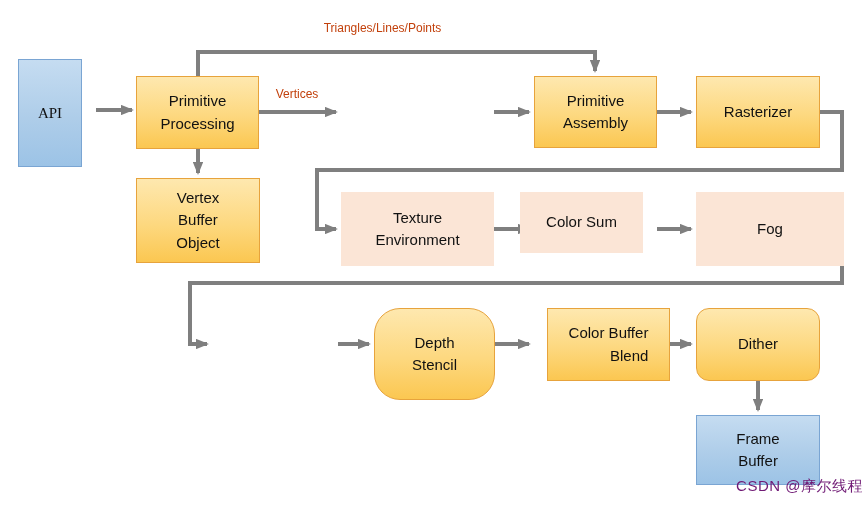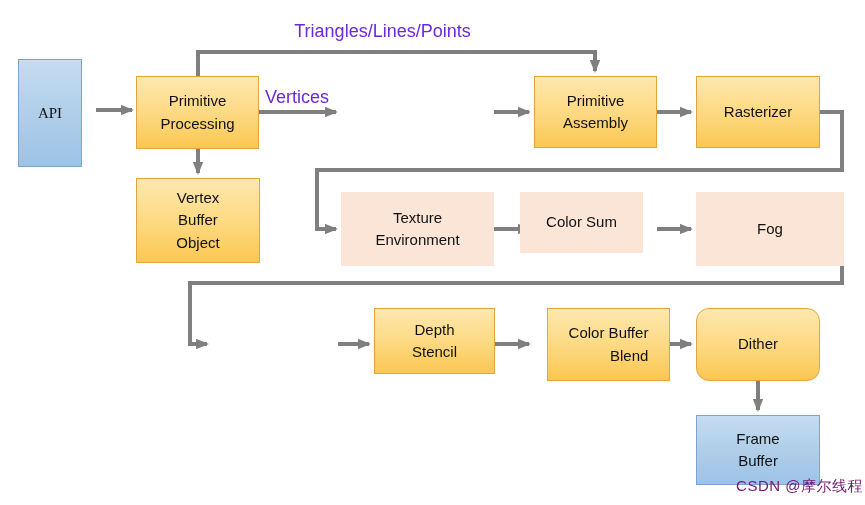--- a/index.html
+++ b/index.html
@@ -26,21 +26,21 @@
   .peach{
     background:#fbe5d6;
     border:none;
   }
   .blue{
     background:linear-gradient(180deg,#c5dcf1 0%,#aecde9 55%,#9cc3e6 100%);
     border:1.5px solid #7aa5d3;
   }
   .flow-label{
     position:absolute;
-    font-size:18px;color:#6d28d9;
+    font-size:12px;color:#c2410c;
     text-align:center;
   }
   .watermark{
     position:absolute;
     right:2px;top:477px;
     font-size:15px;
     color:#701a75;
     letter-spacing:0.5px;
   }
 </style>
@@ -92,21 +92,21 @@
   <div class="node gold" style="left:696px;top:76px;width:124px;height:72px;">Rasterizer</div>
 
   <div class="node peach" style="left:341px;top:192px;width:153px;height:74px;">Texture
 Environment</div>
 
   <div class="node peach" style="left:520px;top:192px;width:123px;height:61px;">Color Sum</div>
 
   <div class="node peach" style="left:696px;top:192px;width:148px;height:74px;">Fog</div>
 
 
-  <div class="node gold" style="left:374px;top:308px;width:121px;height:66px;">Depth
+  <div class="node gold" style="left:374px;top:308px;width:121px;height:92px;border-radius:26px;">Depth
 Stencil</div>
 
   <div class="node gold" style="left:547px;top:308px;width:123px;height:73px;text-align:right;">Color Buffer
 Blend</div>
 
   <div class="node gold" style="left:696px;top:308px;width:124px;height:73px;border-radius:13px;">Dither</div>
 
   <div class="node blue" style="left:696px;top:415px;width:124px;height:70px;">Frame
 Buffer</div>
 

